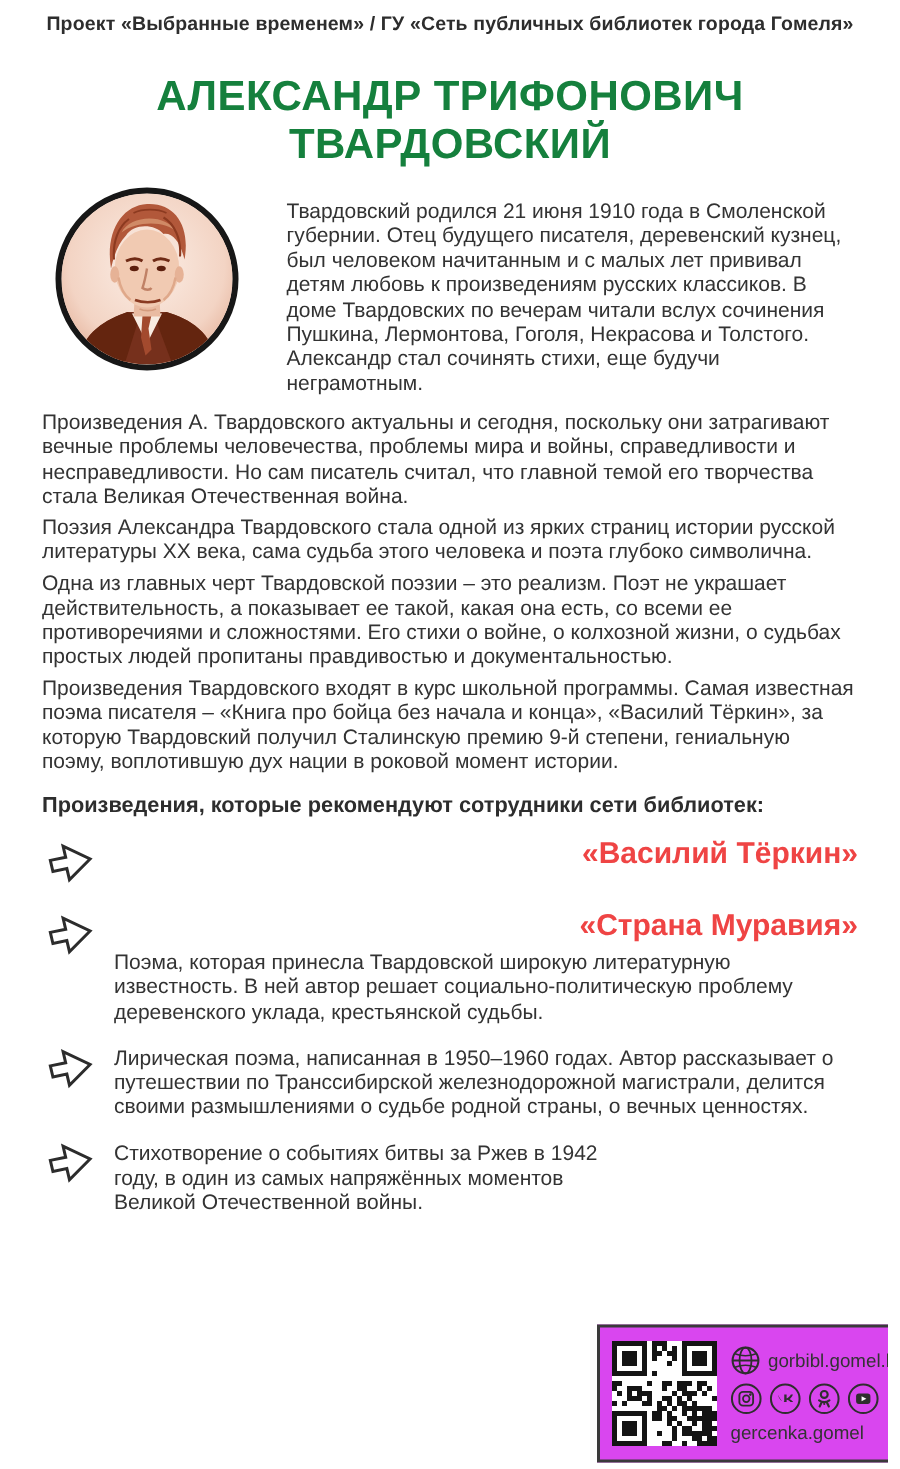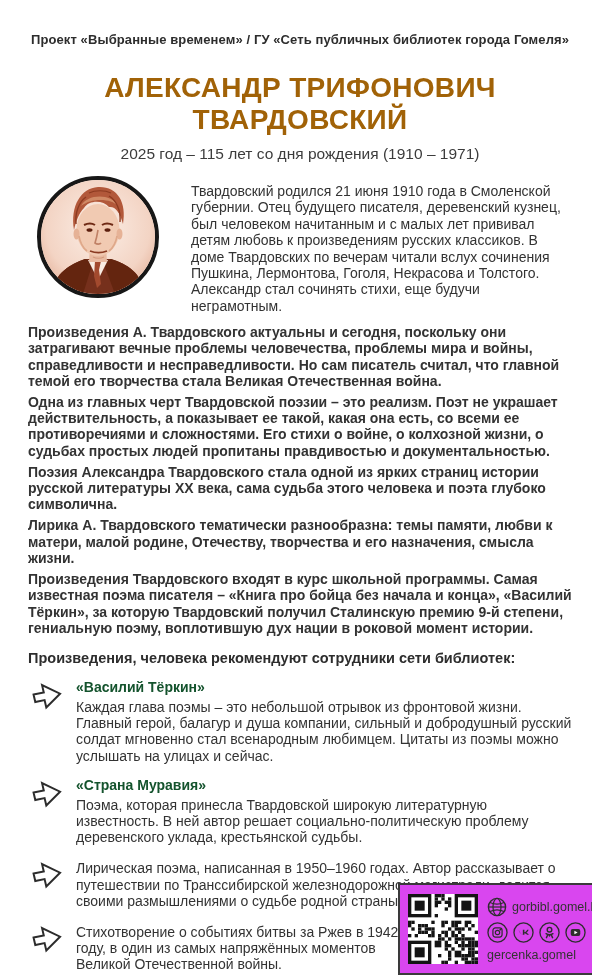--- a/index.html
+++ b/index.html
@@ -4,36 +4,36 @@
 <style>
   * { box-sizing: border-box; }
   html, body { margin: 0; padding: 0; background: #ffffff; }
   .page {
     position: relative;
     width: 584px; height: 979px;
     margin: 0 auto;
     background: #ffffff;
     font-family: "Liberation Sans", "DejaVu Sans", sans-serif;
     color: #333333;
-    padding: 32px 20px 0 20px;
+    padding: 8px 20px 0 20px;
     overflow: hidden;
   }
   .project-line {
     text-align: center;
     font-size: 13px;
     font-weight: bold;
     color: #2d2d2d;
     letter-spacing: 0.1px;
   }
   .title {
     margin: 25px 0 0 0;
     text-align: center;
     font-size: 28px;
     font-weight: bold;
-    color: #a16207;
+    color: #15803d;
     letter-spacing: 0.3px;
   }
   .subtitle {
     margin-top: 9px;
     text-align: center;
     font-size: 15.5px;
     color: #3c3c3c;
   }
   .intro {
     display: flex;
@@ -55,38 +55,38 @@
     margin: 0;
     padding-top: 7px;
     font-size: 14px;
     line-height: 16.4px;
   }
   .body-copy { margin-top: 10px; }
   .para {
     margin: 5px 0 0 0;
     font-size: 14px;
     line-height: 16.2px;
-    font-weight: bold;
   }
   .rec-heading {
     margin-top: 14px;
     font-size: 14.5px;
     font-weight: bold;
     color: #2d2d2d;
   }
   .rec-list { margin-top: 2px; }
   .rec-item { display: flex; margin-top: 11px; }
   .arrow-cell { flex: 0 0 48px; padding: 1px 0 0 2px; }
   .arrow-cell svg { display: block; }
   .rec-body { flex: 1 1 auto; }
   .rec-title {
-    font-size: 14px;
+    font-size: 20px;
     font-weight: bold;
-    color: #14532d;
+    color: #ef4444;
     padding-top: 2px;
+    text-align: right;
   }
   .rec-desc {
     margin: 4px 0 0 0;
     font-size: 14px;
     line-height: 16.2px;
   }
   .rec-item.narrow .rec-desc { max-width: 352px; }
   .qr-box {
     position: absolute;
     left: 390px; top: 883px;
@@ -109,21 +109,20 @@
 </style>
 </head>
 <body>
 
 <div class="page">
 
   <div class="project-line">Проект «Выбранные временем» / ГУ «Сеть публичных библиотек города Гомеля»</div>
 
   <h1 class="title">АЛЕКСАНДР ТРИФОНОВИЧ ТВАРДОВСКИЙ</h1>
 
-  <div class="subtitle">2025 год – 115 лет со дня рождения (1910 – 1971)</div>
 
   <div class="intro">
     <div class="portrait">
       <svg viewBox="0 0 114 114">
         <defs>
           <radialGradient id="pbg" cx="50%" cy="42%" r="65%">
             <stop offset="0%" stop-color="#fbeee6"></stop>
             <stop offset="70%" stop-color="#f3d4c4"></stop>
             <stop offset="100%" stop-color="#e4b098"></stop>
           </radialGradient>
@@ -164,39 +163,37 @@
 
         <path d="M38,56 C39,62 42,68 46,71" stroke="#dfa88a" stroke-width="1.6" fill="none"></path>
         <path d="M76,56 C75,62 72,68 68,71" stroke="#dfa88a" stroke-width="1.6" fill="none"></path>
       </svg>
     </div>
     <p class="intro-text">Твардовский родился 21 июня 1910 года в Смоленской губернии. Отец будущего писателя, деревенский кузнец, был человеком начитанным и с малых лет прививал детям любовь к произведениям русских классиков. В доме Твардовских по вечерам читали вслух сочинения Пушкина, Лермонтова, Гоголя, Некрасова и Толстого. Александр стал сочинять стихи, еще будучи неграмотным.</p>
   </div>
 
   <div class="body-copy">
     <p class="para">Произведения А. Твардовского актуальны и сегодня, поскольку они затрагивают вечные проблемы человечества, проблемы мира и войны, справедливости и несправедливости. Но сам писатель считал, что главной темой его творчества стала Великая Отечественная война.</p>
+    <p class="para">Поэзия Александра Твардовского стала одной из ярких страниц истории русской литературы XX века, сама судьба этого человека и поэта глубоко символична.</p>
     <p class="para">Одна из главных черт Твардовской поэзии – это реализм. Поэт не украшает действительность, а показывает ее такой, какая она есть, со всеми ее противоречиями и сложностями. Его стихи о войне, о колхозной жизни, о судьбах простых людей пропитаны правдивостью и документальностью.</p>
-    <p class="para">Поэзия Александра Твардовского стала одной из ярких страниц истории русской литературы XX века, сама судьба этого человека и поэта глубоко символична.</p>
-    <p class="para">Лирика А. Твардовского тематически разнообразна: темы памяти, любви к матери, малой родине, Отечеству, творчества и его назначения, смысла жизни.</p>
     <p class="para">Произведения Твардовского входят в курс школьной программы. Самая известная поэма писателя – «Книга про бойца без начала и конца», «Василий Тёркин», за которую Твардовский получил Сталинскую премию 9-й степени, гениальную поэму, воплотившую дух нации в роковой момент истории.</p>
   </div>
 
-  <div class="rec-heading">Произведения, человека рекомендуют сотрудники сети библиотек:</div>
+  <div class="rec-heading">Произведения, которые рекомендуют сотрудники сети библиотек:</div>
 
   <div class="rec-list">
 
     <div class="rec-item">
       <div class="arrow-cell">
         <svg width="34" height="36" viewBox="0 0 36 36">
             <polygon points="4,15 15,14 14,6 32,17 16,30 15,22 5,23" fill="#ffffff" stroke="#2c2c2c" stroke-width="2.1" stroke-linejoin="miter" transform="rotate(-6 18 18)"></polygon>
           </svg>
       </div>
       <div class="rec-body">
         <div class="rec-title">«Василий Тёркин»</div>
-        <p class="rec-desc">Каждая глава поэмы – это небольшой отрывок из фронтовой жизни. Главный герой, балагур и душа компании, сильный и добродушный русский солдат мгновенно стал всенародным любимцем. Цитаты из поэмы можно услышать на улицах и сейчас.</p>
       </div>
     </div>
 
     <div class="rec-item">
       <div class="arrow-cell">
         <svg width="34" height="36" viewBox="0 0 36 36">
             <polygon points="4,15 15,14 14,6 32,17 16,30 15,22 5,23" fill="#ffffff" stroke="#2c2c2c" stroke-width="2.1" stroke-linejoin="miter" transform="rotate(-6 18 18)"></polygon>
           </svg>
       </div>
       <div class="rec-body">

